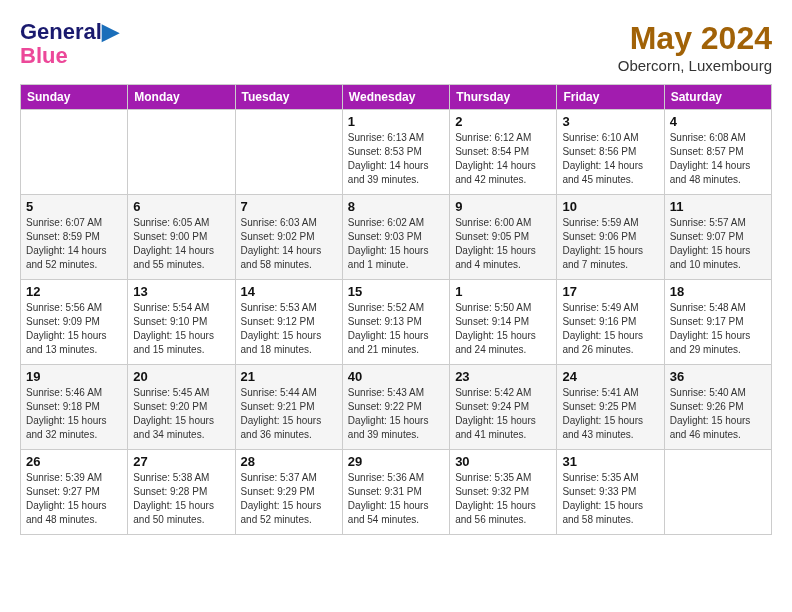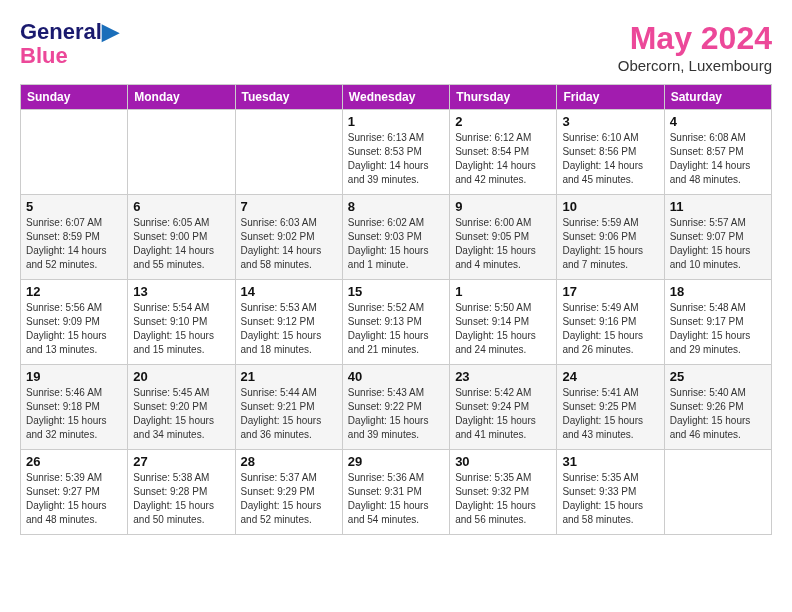--- a/index.html
+++ b/index.html
@@ -28,21 +28,21 @@
     }
     .logo-text span {
       color: #1a6eba;
     }
     .title-block {
       text-align: right;
     }
     .month-title {
       font-size: 32px;
       font-weight: bold;
-      color: #ec4899;
+      color: #a16207;
     }
     .subtitle {
       font-size: 15px;
       color: #333;
     }
     .calendar {
       width: 100%;
       border-collapse: collapse;
       font-size: 11px;
     }
@@ -211,21 +211,21 @@
         </td>
         <td>
           <div class="day-num">23</div>
           <div class="day-info">Sunrise: 5:42 AM<br>Sunset: 9:24 PM<br>Daylight: 15 hours<br>and 41 minutes.</div>
         </td>
         <td>
           <div class="day-num">24</div>
           <div class="day-info">Sunrise: 5:41 AM<br>Sunset: 9:25 PM<br>Daylight: 15 hours<br>and 43 minutes.</div>
         </td>
         <td>
-          <div class="day-num">25</div>
+          <div class="day-num">36</div>
           <div class="day-info">Sunrise: 5:40 AM<br>Sunset: 9:26 PM<br>Daylight: 15 hours<br>and 46 minutes.</div>
         </td>
       </tr>
       <tr>
         <td>
           <div class="day-num">26</div>
           <div class="day-info">Sunrise: 5:39 AM<br>Sunset: 9:27 PM<br>Daylight: 15 hours<br>and 48 minutes.</div>
         </td>
         <td>
           <div class="day-num">27</div>

